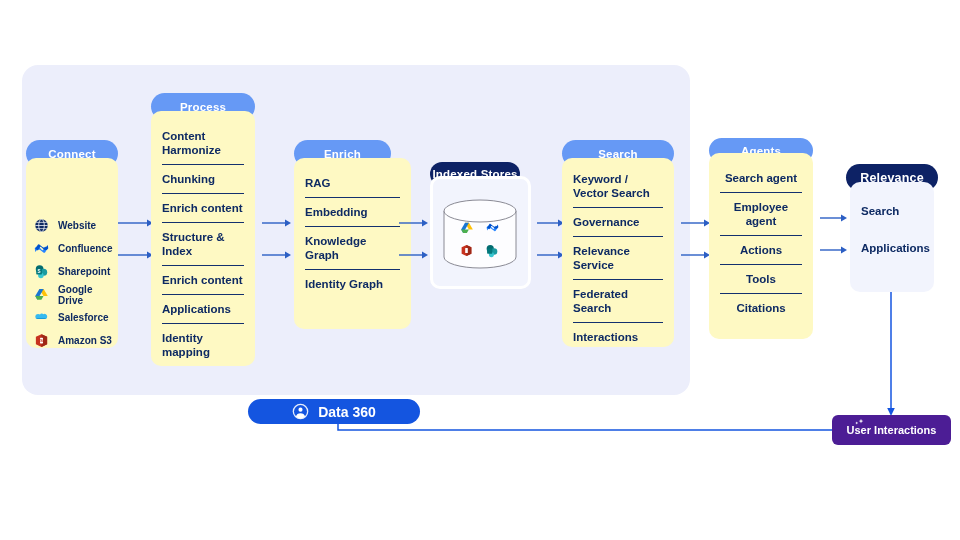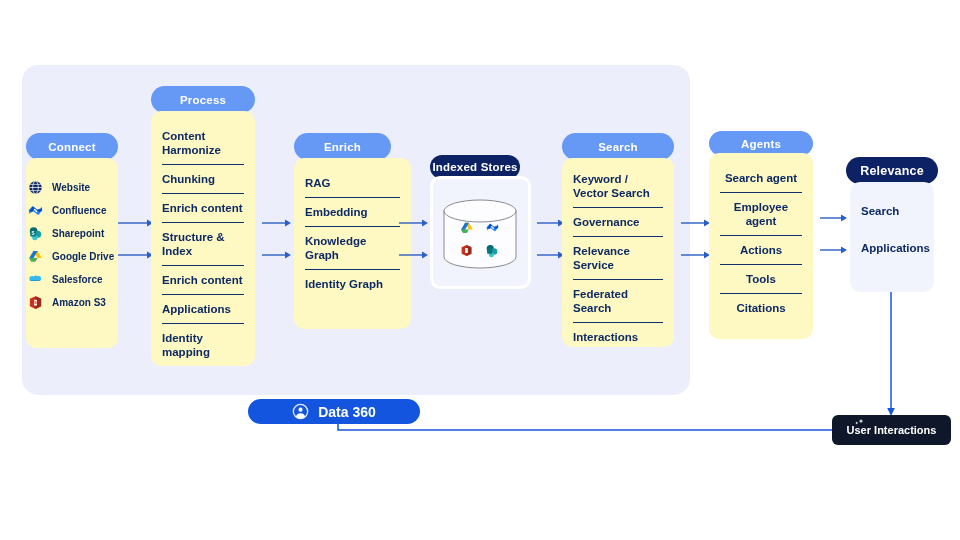--- a/index.html
+++ b/index.html
@@ -12,21 +12,21 @@
   .panel{position:absolute;left:22px;top:65px;width:668px;height:330px;
          background:#eceefb;border-radius:16px;}
 
   
   .col{position:absolute;background:#fef9c3;border-radius:10px;}
   .col.tint{background:#f2f4fd;}
 
   
   .pill{position:absolute;display:flex;align-items:center;justify-content:center;
         border-radius:20px;color:#ffffff;font-size:11.5px;font-weight:600;
-        letter-spacing:.2px;white-space:nowrap;}
+        letter-spacing:.2px;white-space:nowrap;margin-top:7px;}
   .pill.blue{background:#6699f5;}
   .pill.navy{background:#0d2265;}
 
   .rows{position:absolute;left:0;right:0;top:0;padding:0 11px;box-sizing:border-box;}
   .row{color:#0e2a63;font-size:11.5px;font-weight:600;line-height:14px;
        border-bottom:1px solid #13306e;padding:0 0 7px 0;margin:0 0 7px 0;
        white-space:pre-line;}
   .row.last{border-bottom:none;}
   .row.nodiv{border-bottom:none;}
 
@@ -40,36 +40,36 @@
   .arrow svg{display:block;}
 
   
   .cyl{position:absolute;}
 
   
   .data360{position:absolute;left:248px;top:391px;width:172px;height:25px;
            background:#1455e0;border-radius:13px;display:flex;align-items:center;
            justify-content:center;gap:9px;color:#fff;font-size:14px;font-weight:600;margin-top:8px;}
   .userint{position:absolute;left:832px;top:415px;width:119px;height:30px;
-           background:#0f172a;border-radius:6px;display:flex;align-items:center;
+           background:#4c1d95;border-radius:6px;display:flex;align-items:center;
            justify-content:center;color:#fff;font-size:11px;font-weight:600;}
   .sparkle{position:absolute;left:20px;top:3px;width:14px;height:12px;}
 </style>
 </head>
 <body>
 
 <div class="canvas">
 
   <div class="panel"></div>
 
   <div class="pill blue" style="left:26px;top:133px;width:92px;height:27px;">
     <span>Connect</span>
   </div>
   <div class="col" style="left:26px;top:158px;width:92px;height:190px;">
-    <div style="padding:18px 0 0 2px;">
+    <div style="padding:18px 0 0 8px;margin-top:38px;">
 
       <div class="src">
         <svg class="ico" viewBox="0 0 24 24">
           <circle cx="12" cy="12" r="10" fill="#0e2a63"></circle>
           <ellipse cx="12" cy="12" rx="4.5" ry="10" fill="none" stroke="#fff" stroke-width="1.2"></ellipse>
           <line x1="2" y1="12" x2="22" y2="12" stroke="#fff" stroke-width="1.2"></line>
           <line x1="3.4" y1="7" x2="20.6" y2="7" stroke="#fff" stroke-width="1.1"></line>
           <line x1="3.4" y1="17" x2="20.6" y2="17" stroke="#fff" stroke-width="1.1"></line>
         </svg>
         <span class="lbl">Website</span>

